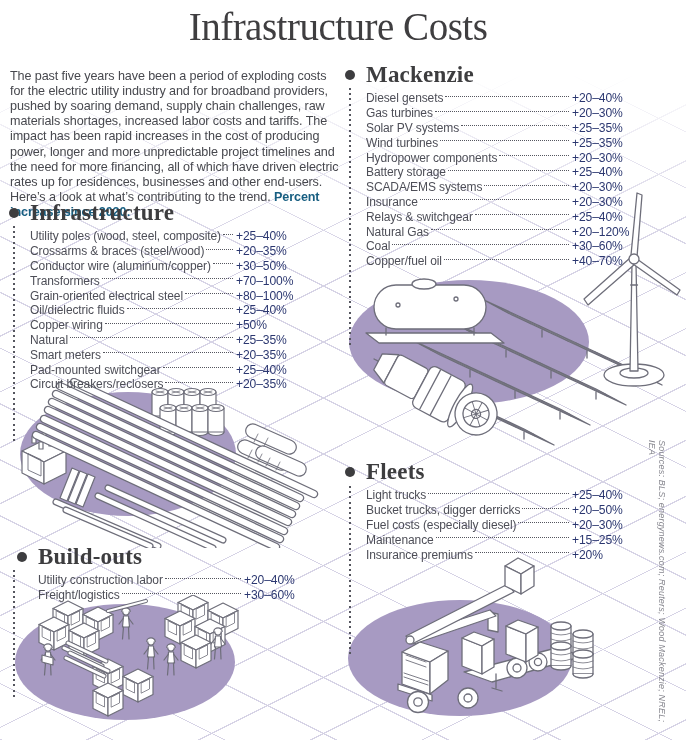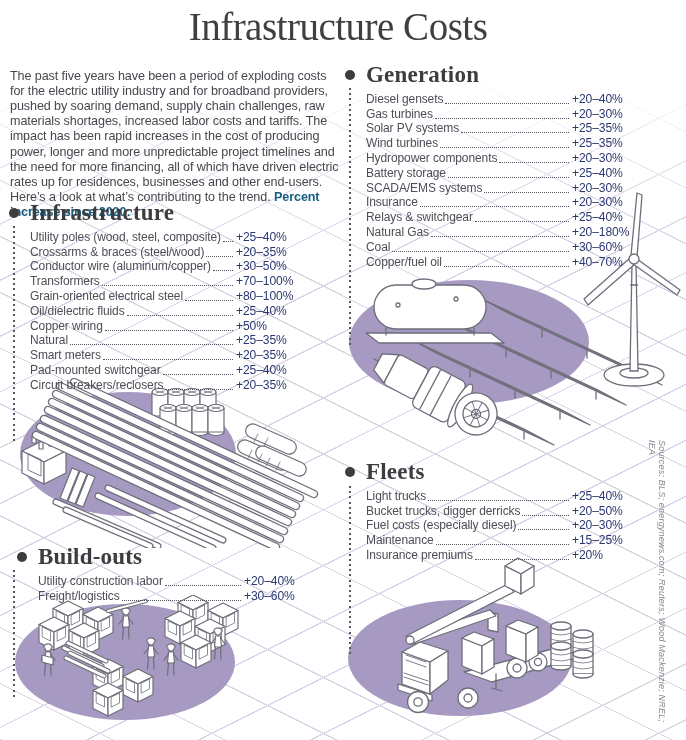--- a/index.html
+++ b/index.html
@@ -21,21 +21,21 @@
 
   .intro{position:absolute;left:10px;top:56px;width:334px;
     font-size:12.6px;line-height:15.2px;color:#47484e;letter-spacing:-.1px;}
   .intro .hl{color:#175e81;font-weight:bold;}
 
   .section{position:absolute;}
   .sec-head{display:flex;align-items:center;height:28px;margin-bottom:2px;}
   .bullet{width:10px;height:10px;border-radius:50%;background:#3d3d3f;margin:0 11px 0 1px;flex:0 0 auto;}
   .sec-title{font-family:"Liberation Serif","DejaVu Serif",serif;font-size:23px;font-weight:bold;color:#3d3d3f;letter-spacing:.2px;}
   .list{margin-left:22px;}
-  .row{display:flex;align-items:flex-end;width:314px;height:14.8px;}
+  .row{display:flex;align-items:center;width:314px;height:14.8px;}
   .lbl{flex:0 1 auto;white-space:nowrap;overflow:hidden;font-size:12px;color:#4d4e57;letter-spacing:-.1px;}
   .leader{flex:1 0 4px;border-bottom:1.6px dotted #55565f;margin:0 3px 0 2px;transform:translateY(-2px);min-width:0;}
   .val{flex:0 0 108px;font-size:12.1px;font-weight:normal;color:#2b3770;letter-spacing:-.1px;}
 
   .vdots{position:absolute;width:2px;
     background:repeating-linear-gradient(to bottom,#55565f 0 2px,transparent 2px 5.2px);}
 
   .illus{position:absolute;pointer-events:none;}
   .illus svg{display:block;}
 
@@ -379,21 +379,21 @@
           <span class="lbl">Circuit breakers/reclosers</span>
           <span class="leader"></span>
           <span class="val">+20–35%</span>
         </div>
       </div>
   </div>
 
   <div class="section" style="left:344px;top:61px;width:338px">
     <div class="sec-head">
       <span class="bullet"></span>
-      <span class="sec-title">Generation</span>
+      <span class="sec-title">Mackenzie</span>
     </div>
     <div class="list">
 
         <div class="row">
           <span class="lbl">Diesel gensets</span>
           <span class="leader"></span>
           <span class="val">+20–40%</span>
         </div>
 
         <div class="row">
@@ -440,21 +440,21 @@
 
         <div class="row">
           <span class="lbl">Relays &amp; switchgear</span>
           <span class="leader"></span>
           <span class="val">+25–40%</span>
         </div>
 
         <div class="row">
           <span class="lbl">Natural Gas</span>
           <span class="leader"></span>
-          <span class="val">+20–180%</span>
+          <span class="val">+20–120%</span>
         </div>
 
         <div class="row">
           <span class="lbl">Coal</span>
           <span class="leader"></span>
           <span class="val">+30–60%</span>
         </div>
 
         <div class="row">
           <span class="lbl">Copper/fuel oil</span>

